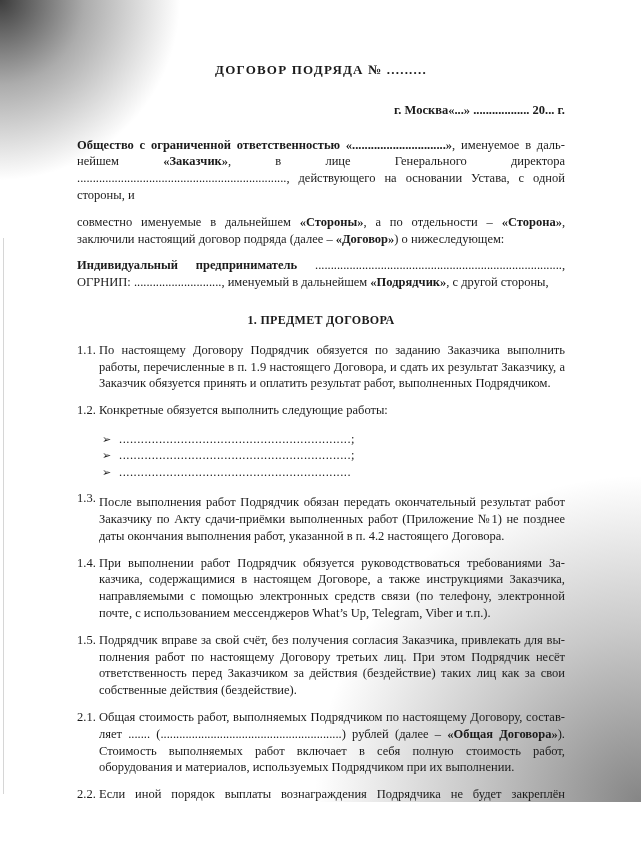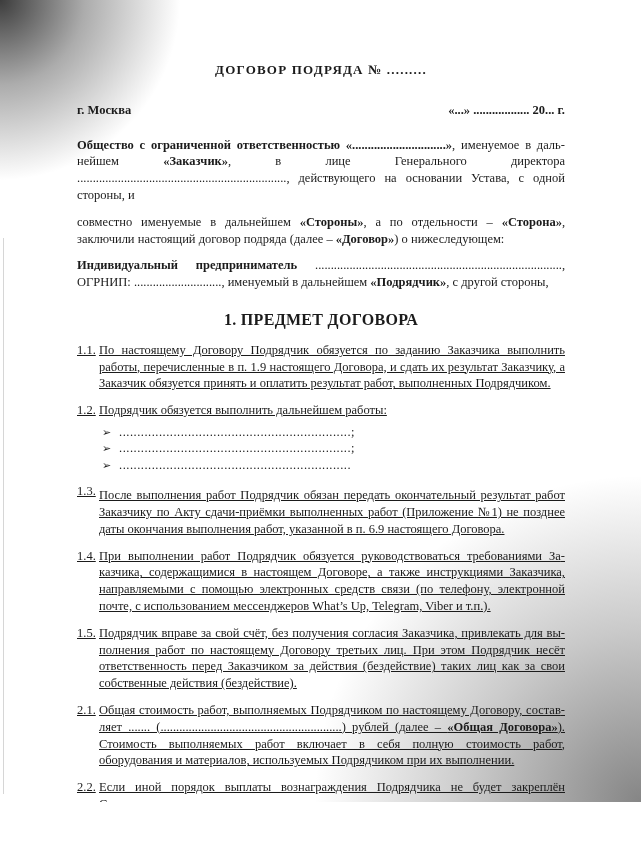--- a/index.html
+++ b/index.html
@@ -27,33 +27,32 @@
   }
   .content{
     position:absolute;left:77px;top:62px;width:488px;
     font-size:12.5px;line-height:16.8px;
   }
   .doc-title{
     margin:0 0 23px;text-align:center;font-weight:bold;
     font-size:13px;letter-spacing:1.2px;white-space:nowrap;
   }
   .place-date{
-    display:flex;justify-content:space-between;font-weight:bold;
+    display:flex;justify-content:flex-end;font-weight:bold;
     margin:0 0 18px;
-    gap:44px;
   }
   .para{margin:0 0 10px;text-align:justify;}
   .para:last-child{margin-bottom:0;}
   b{font-weight:bold;}
   .sec-heading{
     margin:21px 0 13px;text-align:center;font-weight:bold;
-    font-size:16px;letter-spacing:0.3px;
+    font-size:12px;letter-spacing:0.3px;
   }
-  .clause{display:flex;margin:0 0 10px;text-decoration:underline;}
-  .clause.tight{margin-bottom:5px;}
+  .clause{display:flex;margin:0 0 10px;}
+  .clause.tight{margin-bottom:12px;}
   .cnum{flex:0 0 22px;}
   .ctext{flex:1;text-align:justify;}
   .ctext .subpara{margin:4px 0 0;}
   .bullets{margin:0 0 10px 25px;}
   .bullet-row{display:flex;line-height:16.4px;}
   .bmark{flex:0 0 17px;font-size:11px;}
   .bdots{letter-spacing:0.5px;}
 </style>
 </head>
 <body>
@@ -80,42 +79,42 @@
 
     <h2 class="sec-heading">1. ПРЕДМЕТ ДОГОВОРА</h2>
 
     <div class="clause">
       <span class="cnum">1.1.</span>
       <div class="ctext">По настоящему Договору Подрядчик обязуется по заданию Заказчика выполнить работы, перечисленные в п. 1.9 настоящего Договора, и сдать их результат Заказчику, а Заказчик обязуется принять и оплатить результат работ, выполненных Подрядчиком.</div>
     </div>
 
     <div class="clause tight">
       <span class="cnum">1.2.</span>
-      <div class="ctext">Подрядчик обязуется выполнить дальнейшем работы:</div>
+      <div class="ctext">Конкретные обязуется выполнить следующие работы:</div>
     </div>
 
     <div class="bullets">
       <div class="bullet-row">
         <span class="bmark">➢</span>
         <span class="bdots">................................................................;</span>
       </div>
       <div class="bullet-row">
         <span class="bmark">➢</span>
         <span class="bdots">................................................................;</span>
       </div>
       <div class="bullet-row">
         <span class="bmark">➢</span>
         <span class="bdots">................................................................</span>
       </div>
     </div>
 
     <div class="clause">
       <span class="cnum">1.3.</span>
       <div class="ctext">
-        <div class="subpara">После выполнения работ Подрядчик обязан передать окончательный результат работ Заказчику по Акту сдачи-приёмки выполненных работ (Приложение №1) не позднее даты окончания выполнения работ, указанной в п. 6.9 настоящего Договора.</div>
+        <div class="subpara">После выполнения работ Подрядчик обязан передать окончательный результат работ Заказчику по Акту сдачи-приёмки выполненных работ (Приложение №1) не позднее даты окончания выполнения работ, указанной в п. 4.2 настоящего Договора.</div>
       </div>
     </div>
 
     <div class="clause">
       <span class="cnum">1.4.</span>
       <div class="ctext">При выполнении работ Подрядчик обязуется руководствоваться требованиями За­казчика, содержащимися в настоящем Договоре, а также инструкциями Заказчика, направляемыми с помощью электронных средств связи (по телефону, электронной почте, с использованием мессенджеров What’s Up, Telegram, Viber и т.п.).</div>
     </div>
 
     <div class="clause">
       <span class="cnum">1.5.</span>

